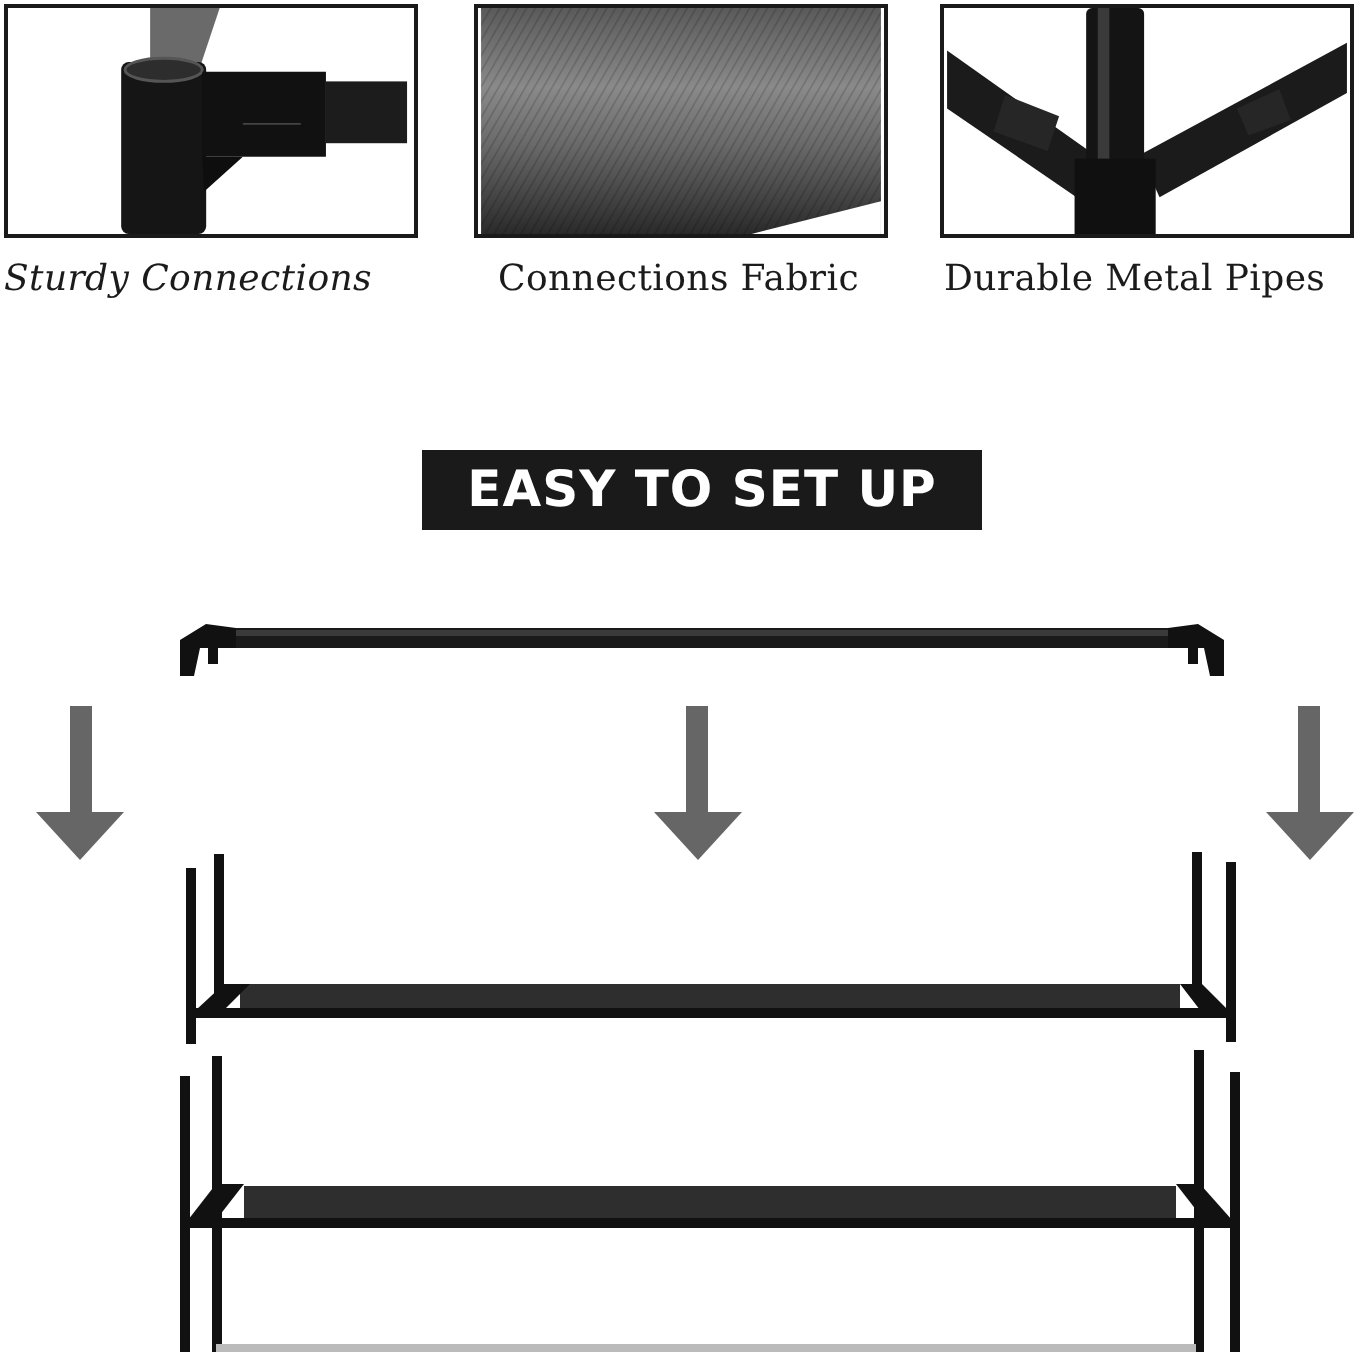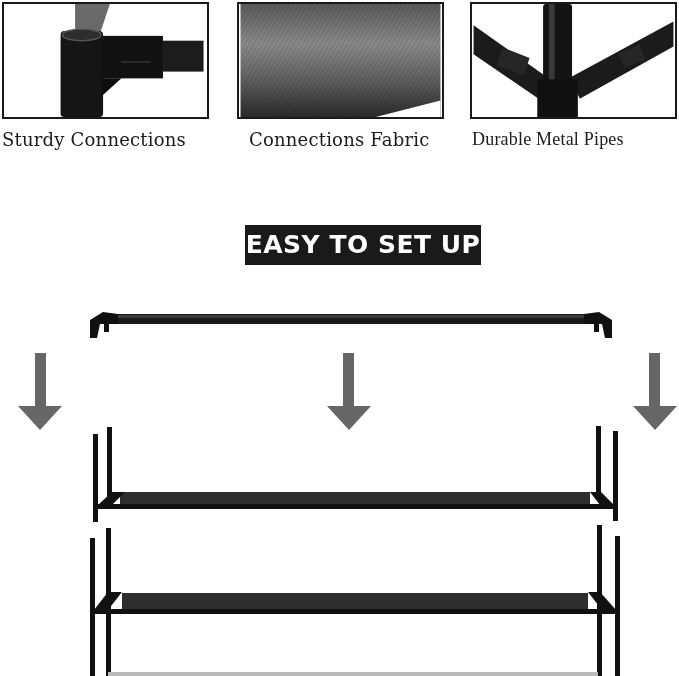--- a/index.html
+++ b/index.html
@@ -1,39 +1,39 @@
 <!DOCTYPE html>
 <html><head>
 <meta charset="utf-8">
 <style>
   html, body { margin:0; padding:0; background:#ffffff; }
   body { width:679px; height:676px; position:relative; overflow:hidden; font-family:"DejaVu Serif", serif; }
   .thumb { position:absolute; top:2px; height:117px; border:2px solid #1a1a1a; box-sizing:border-box; overflow:hidden; background:#fff; }
   .thumb svg { display:block; width:100%; height:100%; }
   .caption { position:absolute; top:129px; font-family:"DejaVu Serif", serif; font-size:18px; color:#1b1b1b; white-space:nowrap; letter-spacing:0.2px; }
-  .banner { position:absolute; left:211px; top:225px; width:236px; height:40px; background:#1a1a1a; color:#fff;
-            font-family:"DejaVu Sans", sans-serif; font-weight:bold; font-size:25px; line-height:40px; text-align:center; letter-spacing:0.5px;margin-left:34px; }
+  .banner { position:absolute; left:211px; top:225px; width:280px; height:40px; background:#1a1a1a; color:#fff;
+            font-family:"DejaVu Sans", sans-serif; font-weight:bold; font-size:25px; line-height:40px; text-align:center; letter-spacing:0.5px; }
   .diagram { position:absolute; left:0; top:295px; width:679px; height:381px; }
 </style>
 </head>
 <body>
 
 <div class="thumb" style="left:2px; width:207px;">
   <svg viewBox="0 0 207 117">
     <rect width="207" height="117" fill="#fff"></rect>
     <polygon points="72,0 108,0 98,30 72,30" fill="#6a6a6a"></polygon>
     <rect x="57" y="28" width="44" height="89" rx="4" fill="#151515"></rect>
     <ellipse cx="79" cy="32" rx="20" ry="6" fill="#2d2d2d" stroke="#555" stroke-width="1.5"></ellipse>
     <rect x="99" y="33" width="64" height="44" fill="#111"></rect>
     <rect x="163" y="38" width="42" height="32" fill="#1c1c1c"></rect>
     <polygon points="99,77 120,77 100,95" fill="#0e0e0e"></polygon>
     <line x1="120" y1="60" x2="150" y2="60" stroke="#444" stroke-width="1"></line>
   </svg>
 </div>
-<div class="caption" style="left:2px;">Sturdy Connections</div>
+<div class="caption" style="left:2px;font-style:italic;">Sturdy Connections</div>
 
 <div class="thumb" style="left:237px; width:207px;">
   <svg viewBox="0 0 207 117">
     <defs>
       <linearGradient id="fabg" x1="0" y1="0" x2="0" y2="1">
         <stop offset="0" stop-color="#5a5a5a"></stop>
         <stop offset="0.35" stop-color="#8a8a8a"></stop>
         <stop offset="0.6" stop-color="#6a6a6a"></stop>
         <stop offset="1" stop-color="#2a2a2a"></stop>
       </linearGradient>
@@ -53,21 +53,21 @@
     <rect width="207" height="117" fill="#fff"></rect>
     <polygon points="0,22 0,52 70,100 82,80" fill="#1b1b1b"></polygon>
     <polygon points="207,18 207,44 110,98 100,76" fill="#1b1b1b"></polygon>
     <rect x="72" y="0" width="30" height="85" rx="3" fill="#141414"></rect>
     <rect x="78" y="0" width="6" height="80" fill="#3a3a3a"></rect>
     <rect x="66" y="78" width="42" height="39" fill="#101010"></rect>
     <polygon points="30,45 58,56 52,74 24,64" fill="#262626"></polygon>
     <polygon points="150,52 172,42 178,58 156,66" fill="#262626"></polygon>
   </svg>
 </div>
-<div class="caption" style="left:472px;font-family:Liberation Serif, serif;">Durable Metal Pipes</div>
+<div class="caption" style="left:472px;">Durable Metal Pipes</div>
 
 <div class="banner">EASY TO SET UP</div>
 
 <div class="diagram">
   <svg viewBox="0 295 679 381" width="679" height="381">
 
     <g>
       <rect x="115" y="314" width="470" height="10" fill="#1a1a1a"></rect>
       <rect x="115" y="315" width="470" height="3" fill="#3a3a3a"></rect>
       <polygon points="90,320 103,312 118,314 118,324 100,324 97,338 90,338" fill="#111"></polygon>

